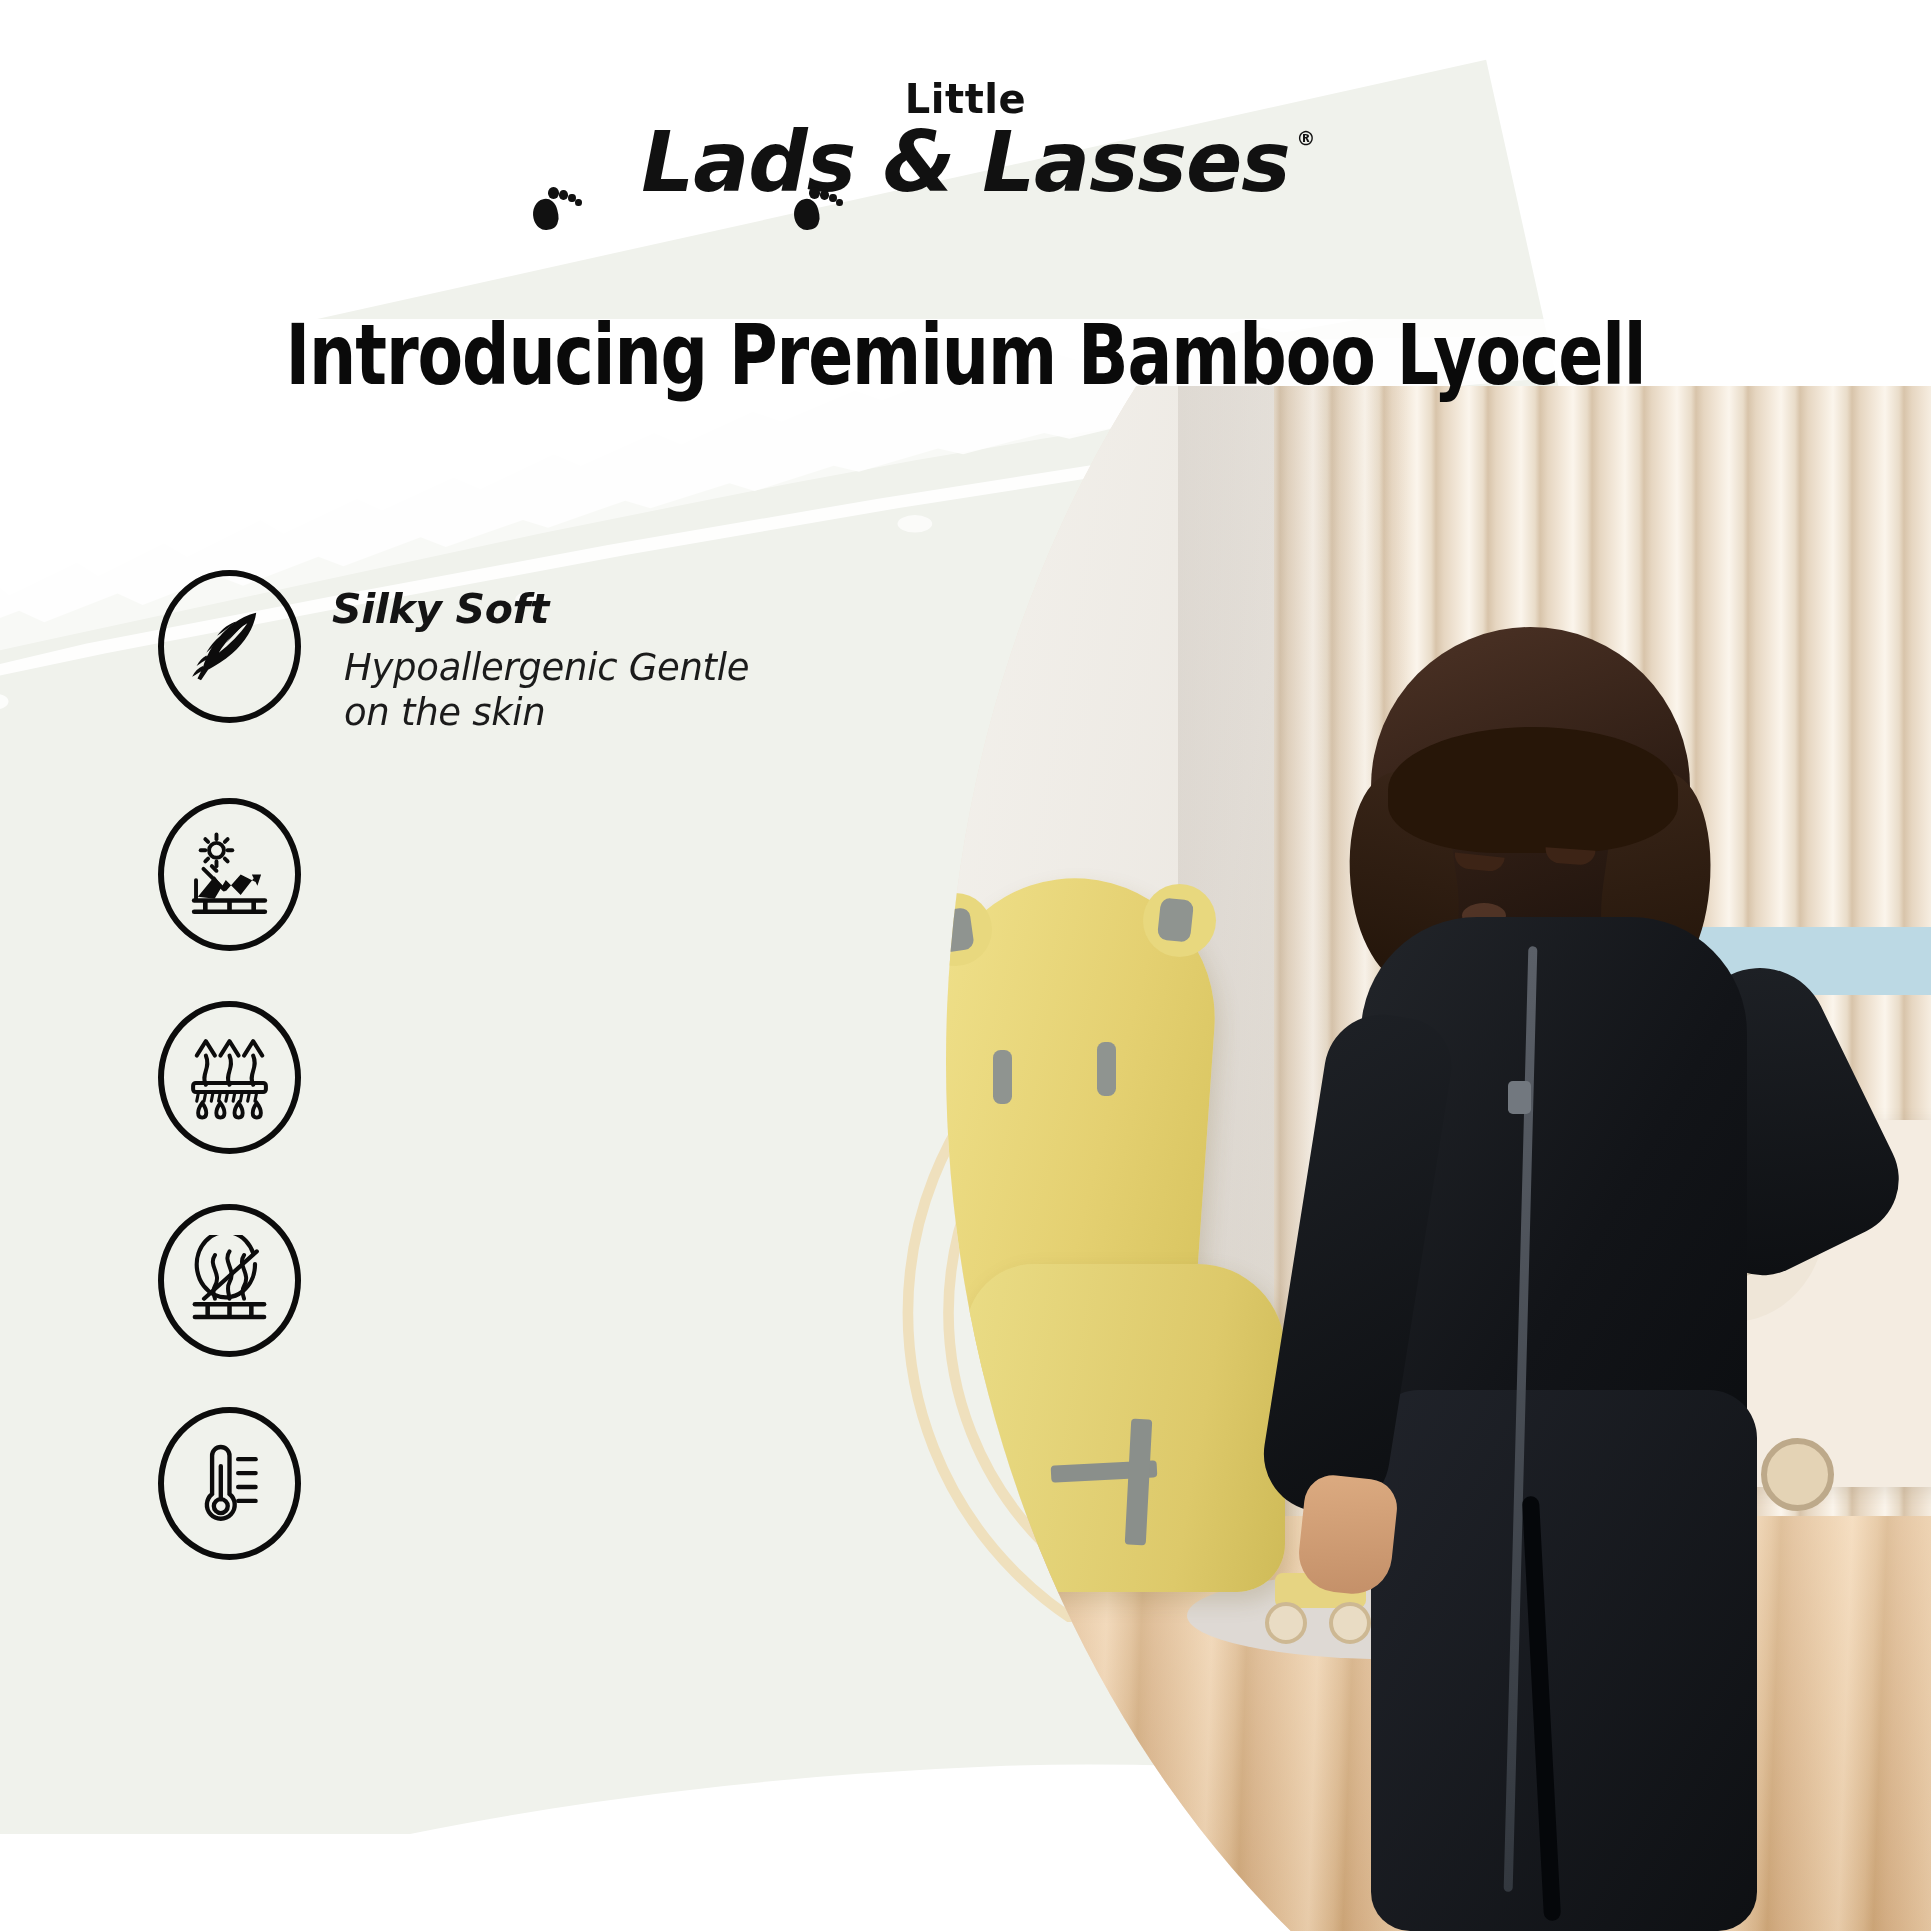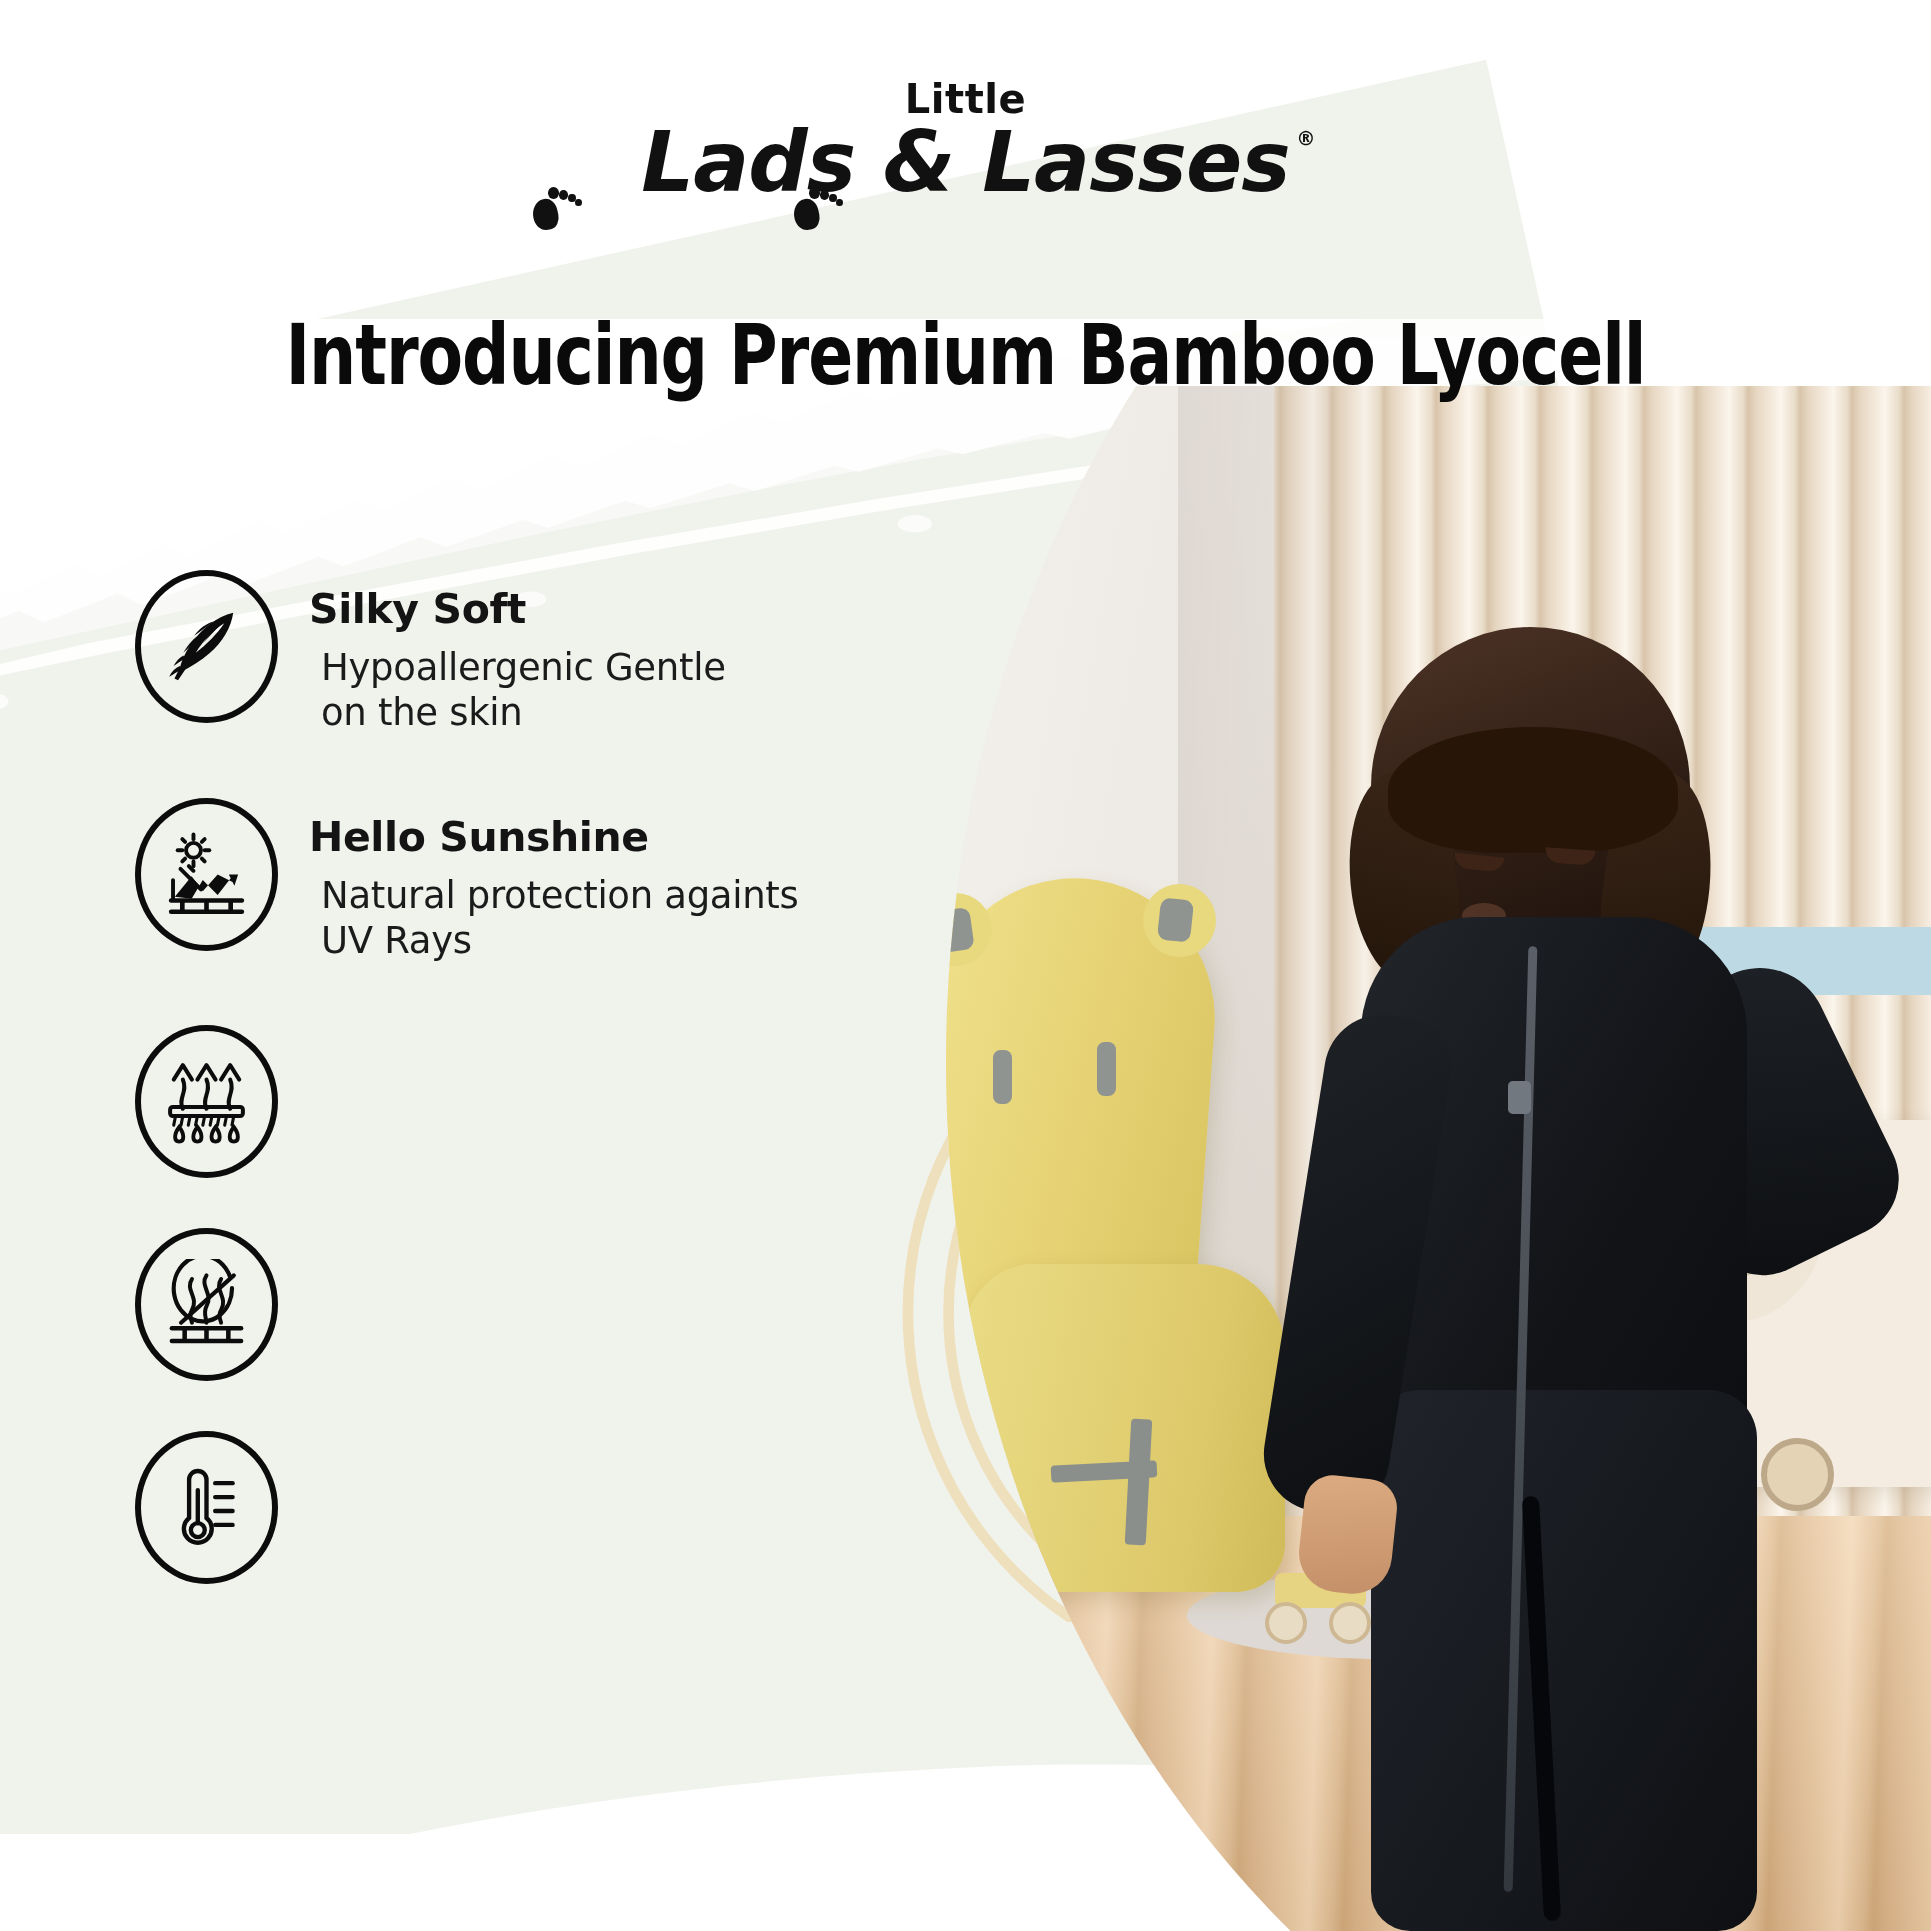--- a/index.html
+++ b/index.html
@@ -200,21 +200,21 @@
   .headline{
     position:absolute;left:0;right:0;top:307px;text-align:center;
     font-family:"DejaVu Sans", sans-serif;
     font-size:83px;font-weight:700;color:#0a0a0a;
     letter-spacing:-1.4px;
     transform:scaleX(.80);
     white-space:nowrap;
   }
 
   
-  .features{position:absolute;left:135px;top:570px;width:763px;}
+  .features{position:absolute;left:158px;top:570px;width:763px;font-style:italic;}
   .feature{display:flex;align-items:flex-start;margin-bottom:50px;}
   .feature:last-child{margin-bottom:0;}
   .icon-circle{
     flex:0 0 auto;width:143px;height:153px;border:6.8px solid #0c0c0c;border-radius:50%;
     display:flex;align-items:center;justify-content:center;margin-right:31px;
     box-sizing:border-box;
   }
   .icon-circle svg{display:block;}
   .feature-text{padding-top:17.4px;}
   .f-title{
@@ -395,25 +395,20 @@
             <path d="M16 74 L34 52 L46 68 L62 50 L78 58 L74 50 L84 50 L80 62 L76 54 L62 72 L46 56 L34 76 Z" fill="#0c0c0c"></path>
             <g stroke="#0c0c0c" stroke-width="5" stroke-linecap="round">
               <line x1="12" y1="78" x2="88" y2="78"></line>
               <line x1="12" y1="90" x2="88" y2="90"></line>
               <line x1="24" y1="80" x2="24" y2="88"></line>
               <line x1="50" y1="80" x2="50" y2="88"></line>
               <line x1="76" y1="80" x2="76" y2="88"></line>
             </g>
           </svg>
         </div>
-        <div class="feature-text">
-          <p class="f-title">Hello Sunshine</p>
-          <p class="f-desc">Natural protection againts
-UV Rays</p>
-        </div>
       </div>
 
       <div class="feature">
         <div class="icon-circle">
           <svg width="91" height="91" viewBox="0 0 100 100" aria-hidden="true">
             <g stroke="#0c0c0c" stroke-width="4.4" fill="none" stroke-linecap="round" stroke-linejoin="round">
               <path d="M24 58 C18 46 30 40 24 26"></path>
               <path d="M50 58 C44 46 56 40 50 26"></path>
               <path d="M76 58 C70 46 82 40 76 26"></path>
               <path d="M14 26 L24 10 L34 26"></path>

